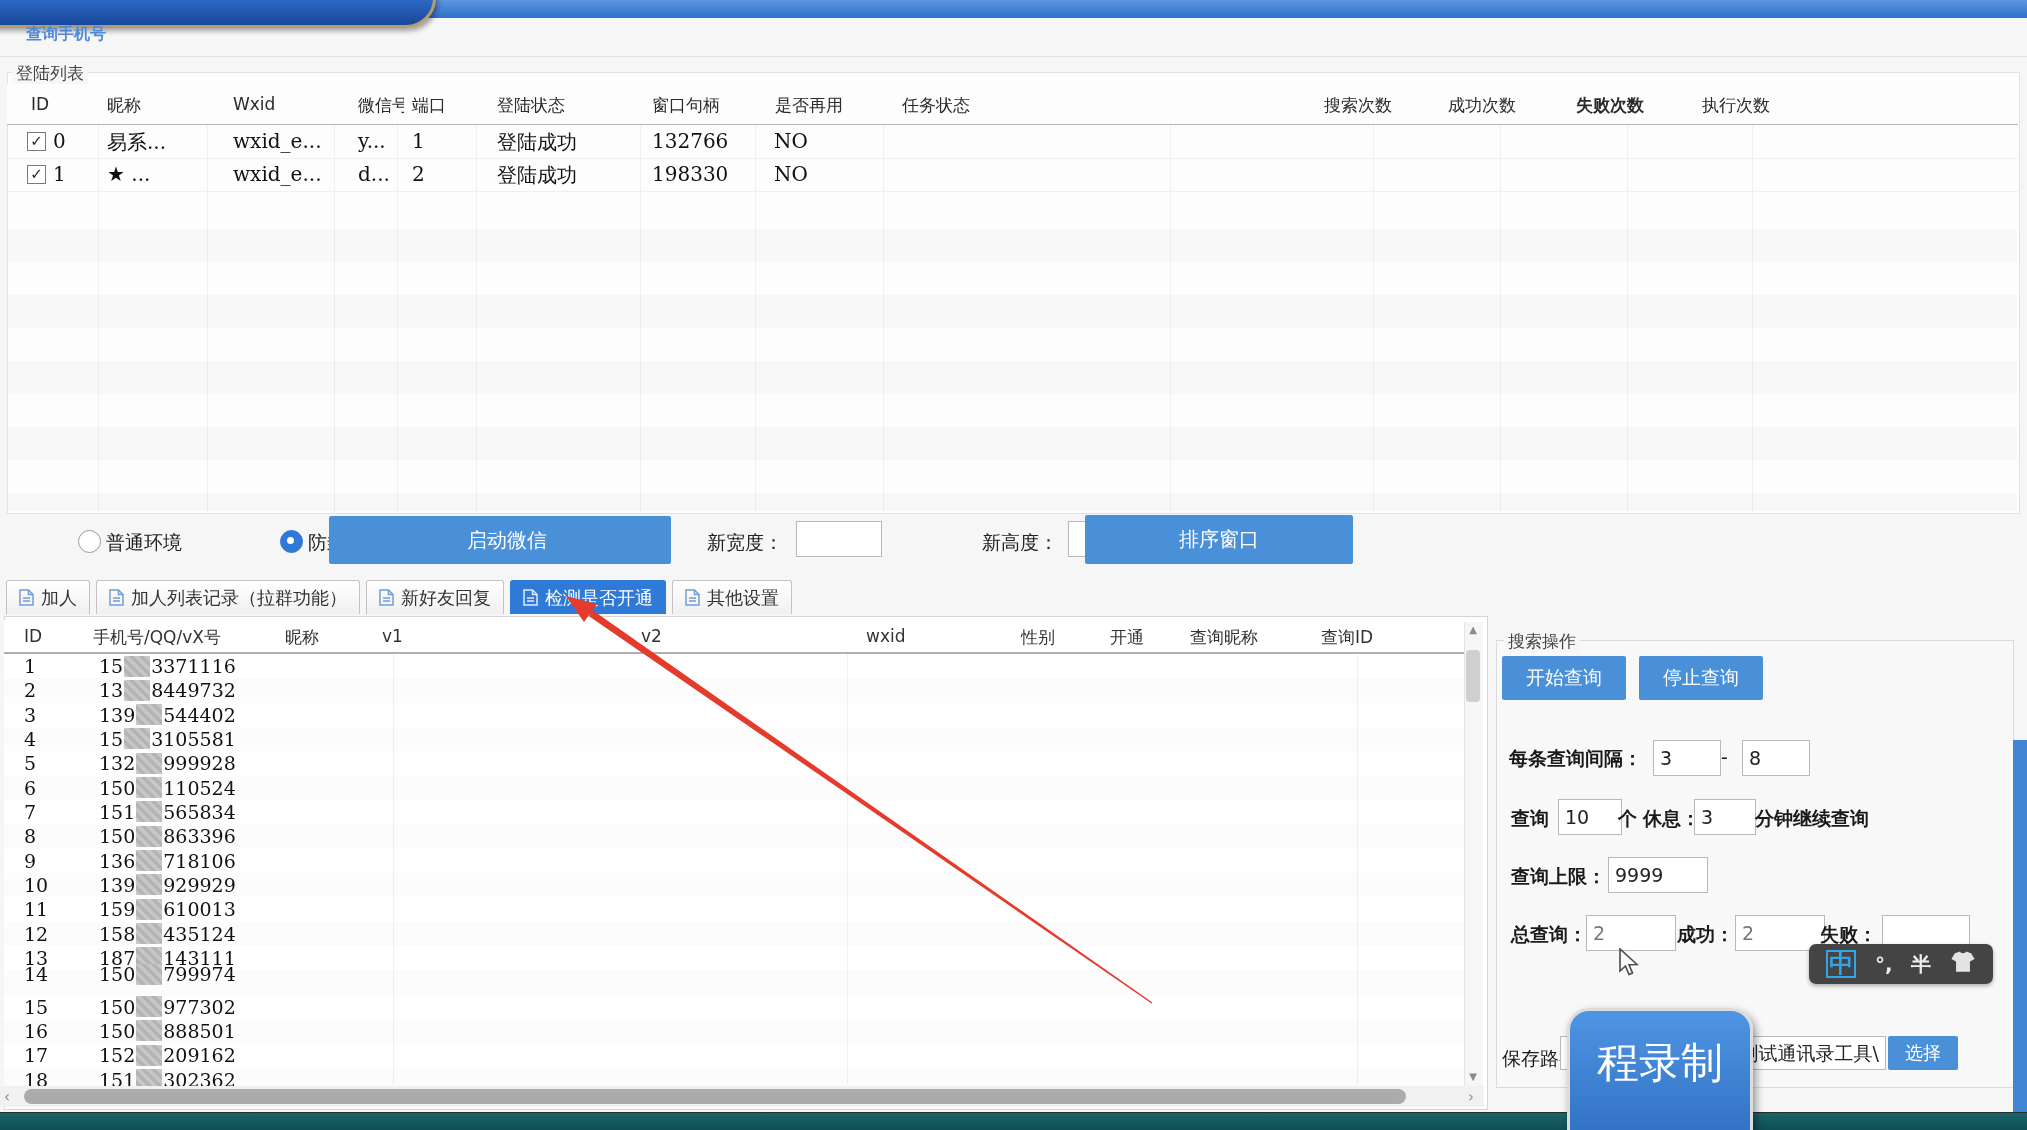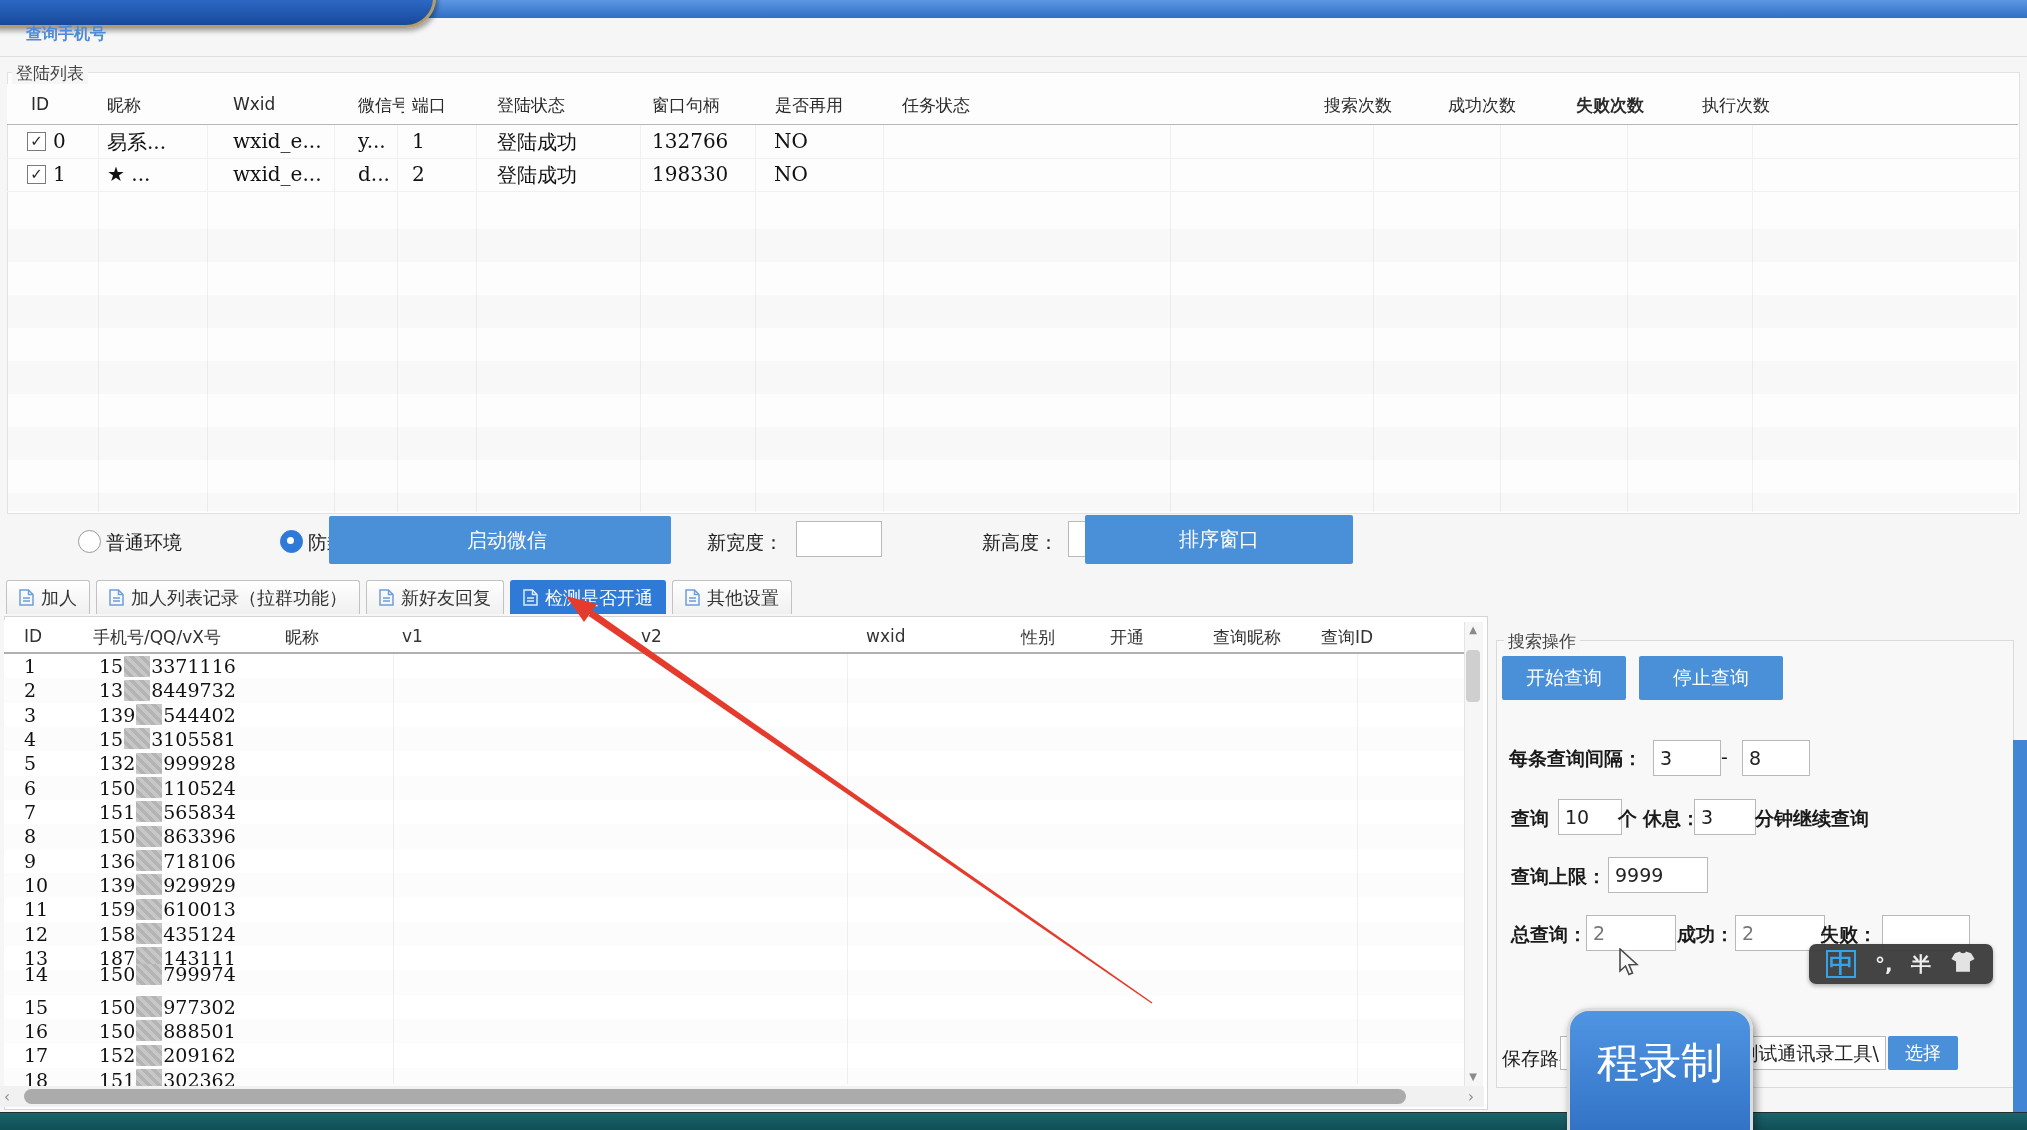--- a/index.html
+++ b/index.html
@@ -221,26 +221,26 @@
         </span>
         <span>其他设置</span>
       </div>
     </div>
 
   <div class="abs list-panel"></div>
   <div class="abs q-header" id="query-header">
       <span style="left: 20px;">ID</span>
       <span style="left: 89px;">手机号/QQ/vX号</span>
       <span style="left: 281px;">昵称</span>
-      <span style="left: 398px;">v1</span>
+      <span style="left: 378px;">v1</span>
       <span style="left: 637px;">v2</span>
       <span style="left: 862px;">wxid</span>
       <span style="left: 1017px;">性别</span>
       <span style="left: 1106px;">开通</span>
-      <span style="left: 1186px; margin-left: 23px;">查询昵称</span>
+      <span style="left: 1186px;">查询昵称</span>
       <span style="left: 1317px;">查询ID</span>
     </div>
   <div class="abs q-rows" id="query-rows">
       <div class="qrow" style="top: 0px;">
         <span class="qid">1</span>
         <span class="qphone">
           <span>15</span>
           <span class="blur"></span>
           <span>3371116</span>
         </span>
@@ -393,21 +393,21 @@
   <div class="abs vthumb"></div>
   <div class="abs vs-arrow" style="top:1069px;">▼</div>
   <div class="abs hscroll"></div>
   <div class="abs hs-arrow" style="left:4px;position:absolute;">‹</div>
   <div class="abs hthumb"></div>
   <div class="abs hs-arrow" style="left:1468px;position:absolute;">›</div>
 
   <div class="abs search-box"></div>
   <div class="abs group-label search-label">搜索操作</div>
   <button class="abs btn-blue" style="left:1502px;top:656px;width:124px;height:44px;font-size:19px;">开始查询</button>
-  <button class="abs btn-blue" style="left:1639px;top:656px;width:144px;height:44px;font-size:19px;">停止查询</button>
+  <button class="abs btn-blue" style="left:1639px;top:656px;width:124px;height:44px;font-size:19px;">停止查询</button>
 
   <div class="fld-label" style="left:1509px;top:746px;">每条查询间隔：</div>
   <input class="abs inp" style="left: 1653px; top: 740px; width: 54px; height: 34px;" value="3">
   <div class="fld-label norm" style="left:1721px;top:746px;">-</div>
   <input class="abs inp" style="left: 1742px; top: 740px; width: 54px; height: 34px;" value="8">
 
   <div class="fld-label" style="left:1511px;top:806px;">查询</div>
   <input class="abs inp" style="left: 1558px; top: 799px; width: 50px; height: 34px;" value="10">
   <div class="fld-label" style="left:1618px;top:806px;">个</div>
   <div class="fld-label" style="left:1643px;top:806px;">休息：</div>

